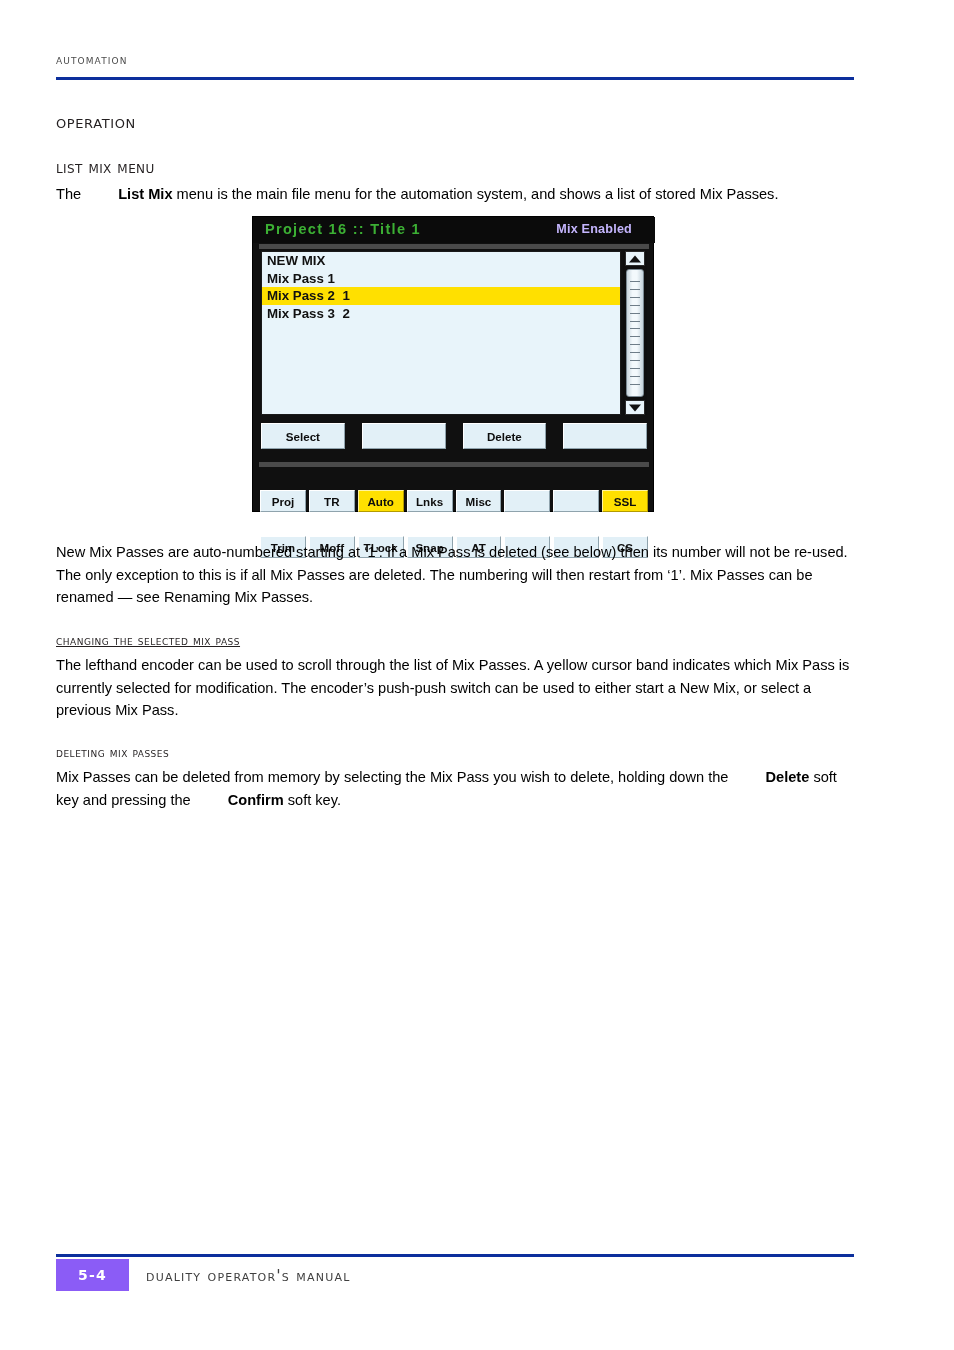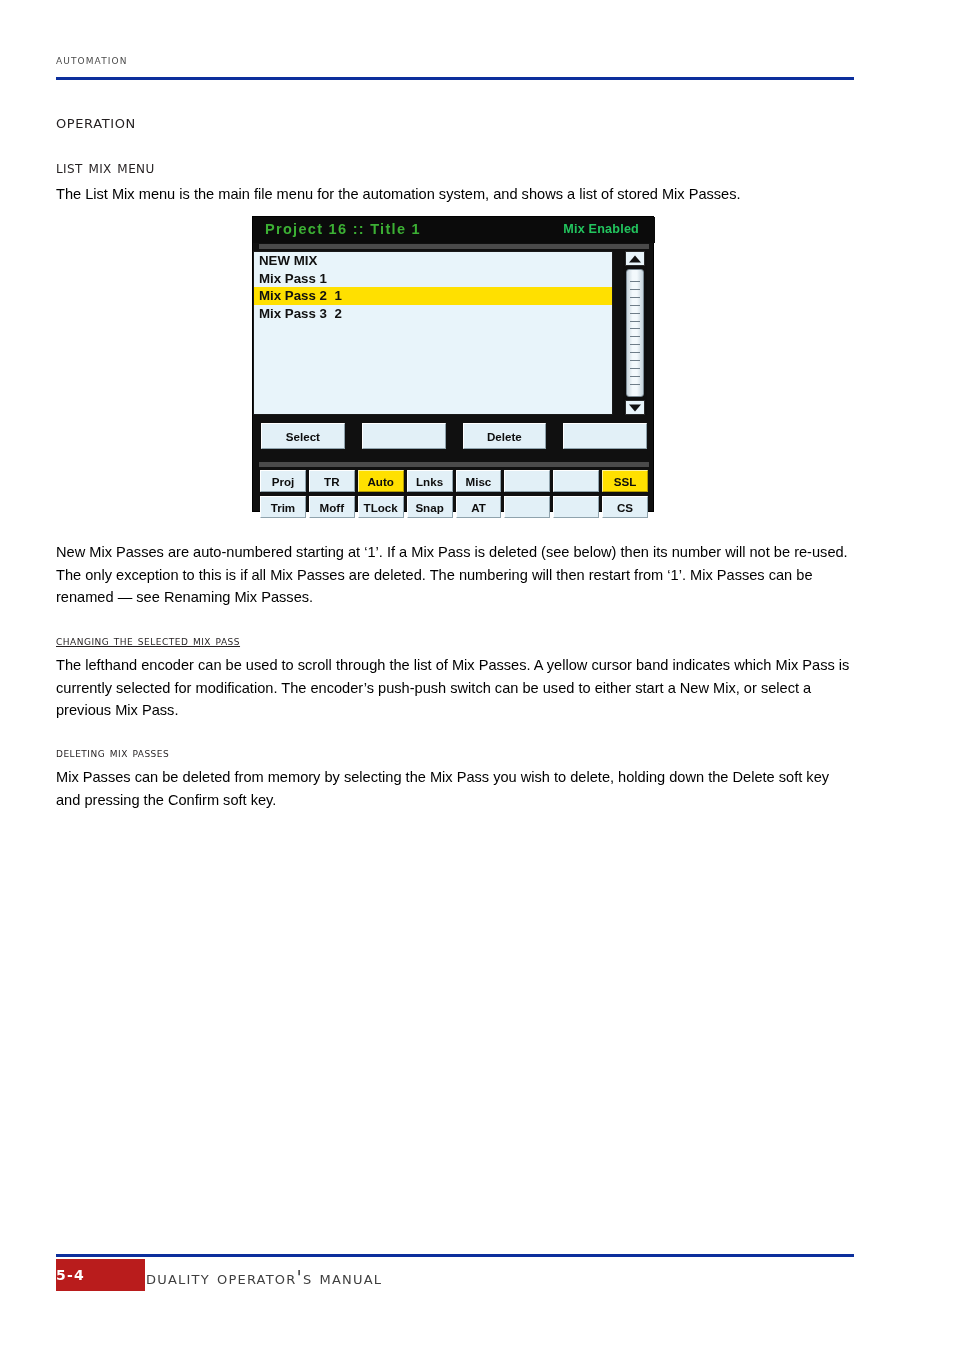--- a/index.html
+++ b/index.html
@@ -94,21 +94,21 @@
     font-family: "Liberation Sans", sans-serif;
     font-size: 14.6px;
     line-height: 22.6px;
     color: #000000;
     text-align: left;
   }
   .p-intro  { top: 183px; }
   .p-auto   { top: 541px; }
   .p-change { top: 654px; }
   .p-delete { top: 766px; }
-  .body-text b { font-weight: normal; }
+  .body-text b { font-weight: bold; margin-left: 33px; }
 
   
   .device {
     position: absolute;
     left: 252px;
     top: 216px;
     width: 402px;
     height: 296px;
     background: #101010;
     box-sizing: border-box;
@@ -128,43 +128,43 @@
     left: 12px;
     top: 4px;
     font-family: "Liberation Sans", sans-serif;
     font-size: 14.5px;
     font-weight: bold;
     color: #3cb034;
     letter-spacing: 1.3px;
   }
   .dev-title-right {
     position: absolute;
-    right: 16px;
+    right: 23px;
     top: 5px;
     font-family: "Liberation Sans", sans-serif;
     font-size: 12.6px;
     font-weight: bold;
-    color: #22c55e;
+    color: #c4b5fd;
     letter-spacing: 0.2px;
     margin-left: 24px;
   }
 
   .dev-sep-top {
     position: absolute;
     left: 6px;
     top: 27px;
     width: 390px;
     height: 5px;
     background: #4a4a4a;
   }
 
   
   .dev-list {
     position: absolute;
-    left: 0;
+    left: 8px;
     top: 34px;
     width: 360px;
     height: 164px;
     background: #e8f4fa;
     box-sizing: border-box;
     border: 1px solid #1a1a1a;
     overflow: hidden;
   }
   .list-row {
     height: 17.5px;
@@ -283,20 +283,21 @@
     top: 253px;
     width: 388px;
     display: flex;
     flex-direction: column;
     gap: 4px;
   }
   .fkey-row {
     display: flex;
     gap: 3px;
     height: 22px;
+    margin-top: 20px;
   }
   .fkey {
     flex: 1;
     background: #e2f0f7;
     border-top: 1px solid #ffffff;
     border-left: 1px solid #ffffff;
     border-right: 1px solid #8fa3ad;
     border-bottom: 1px solid #8fa3ad;
     box-sizing: border-box;
     display: flex;
@@ -321,39 +322,40 @@
     left: 56px;
     top: 1254px;
     width: 798px;
     height: 3px;
     background: #0c2f9c;
   }
   .footer-box {
     position: absolute;
     left: 56px;
     top: 1259px;
-    width: 89px;
+    width: 73px;
     height: 32px;
-    background: #b91c1c;
+    background: #8b5cf6;
     display: flex;
     align-items: center;
+    justify-content: center;
   }
   .footer-page {
     font-family: "DejaVu Sans", sans-serif;
     font-size: 14px;
     font-weight: bold;
     color: #ffffff;
     letter-spacing: 1.2px;
   }
   .footer-label {
     position: absolute;
     left: 146px;
     top: 1266px;
     font-family: "DejaVu Sans", sans-serif;
-    font-size: 19px;
+    font-size: 16px;
     letter-spacing: 1.2px;
     color: #3f3f3f;
     font-variant: small-caps;
     text-transform: lowercase;
   }
 </style>
 </head>
 <body>
 
 <div class="page">

